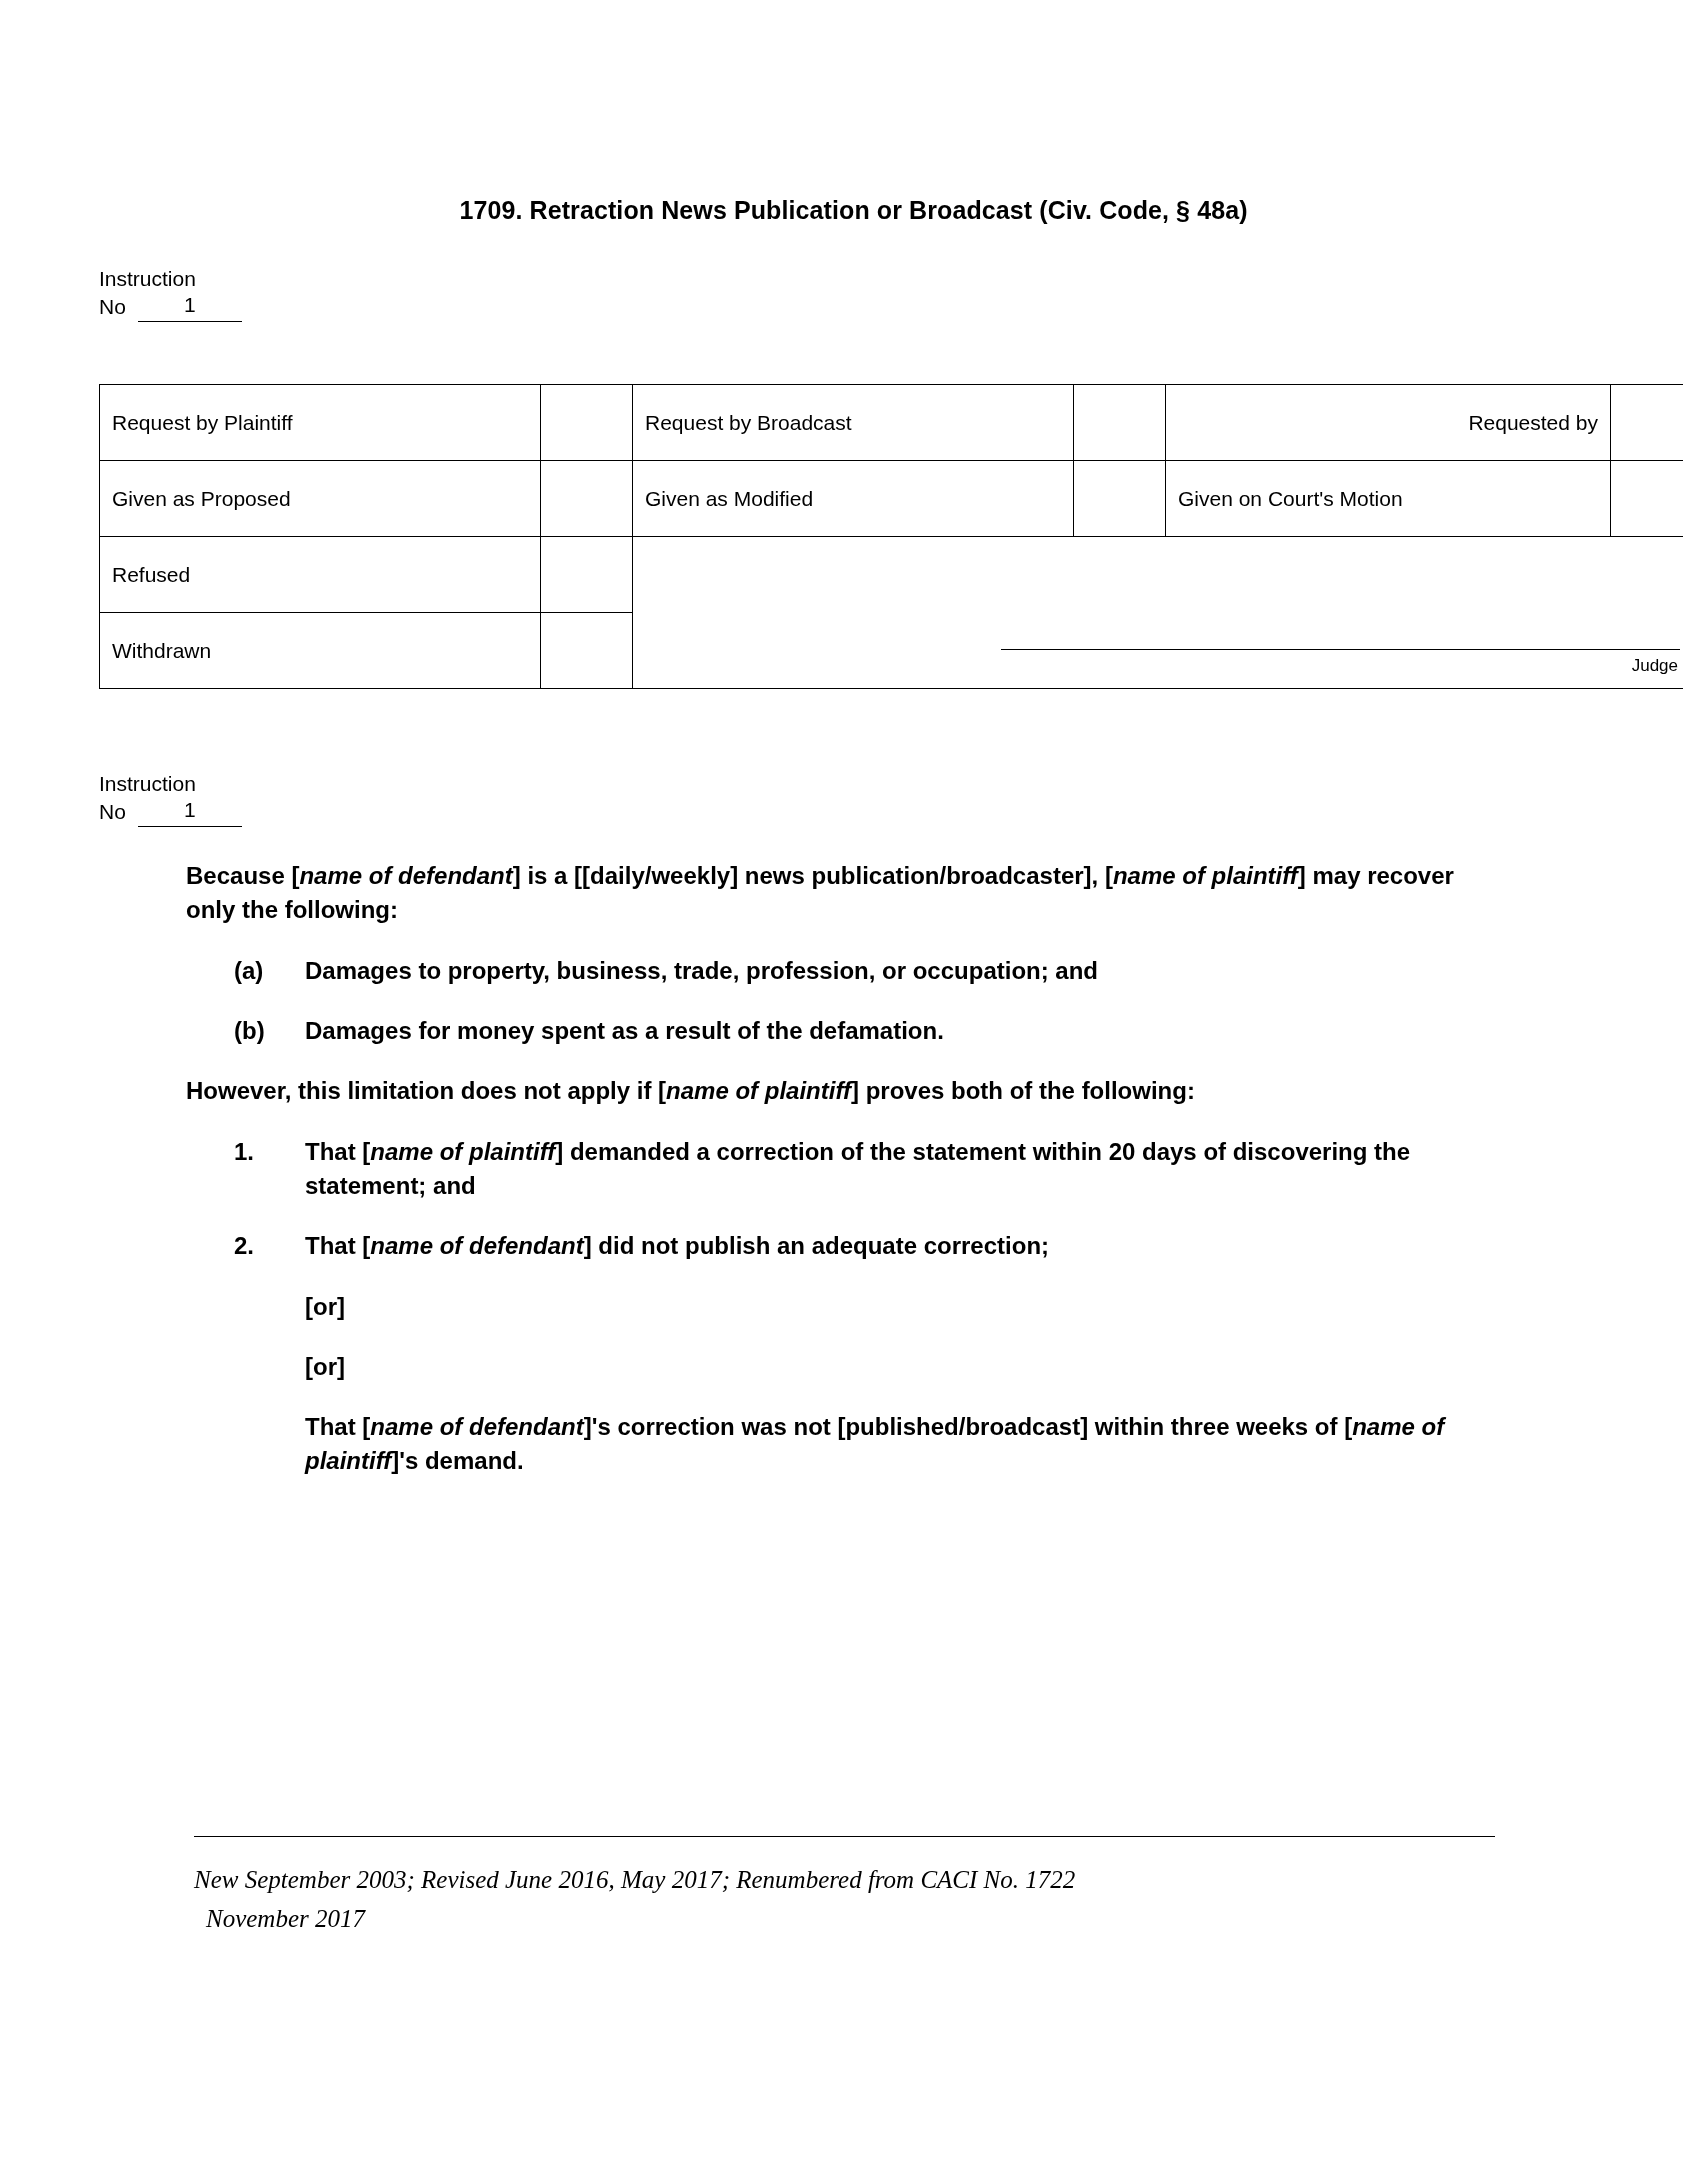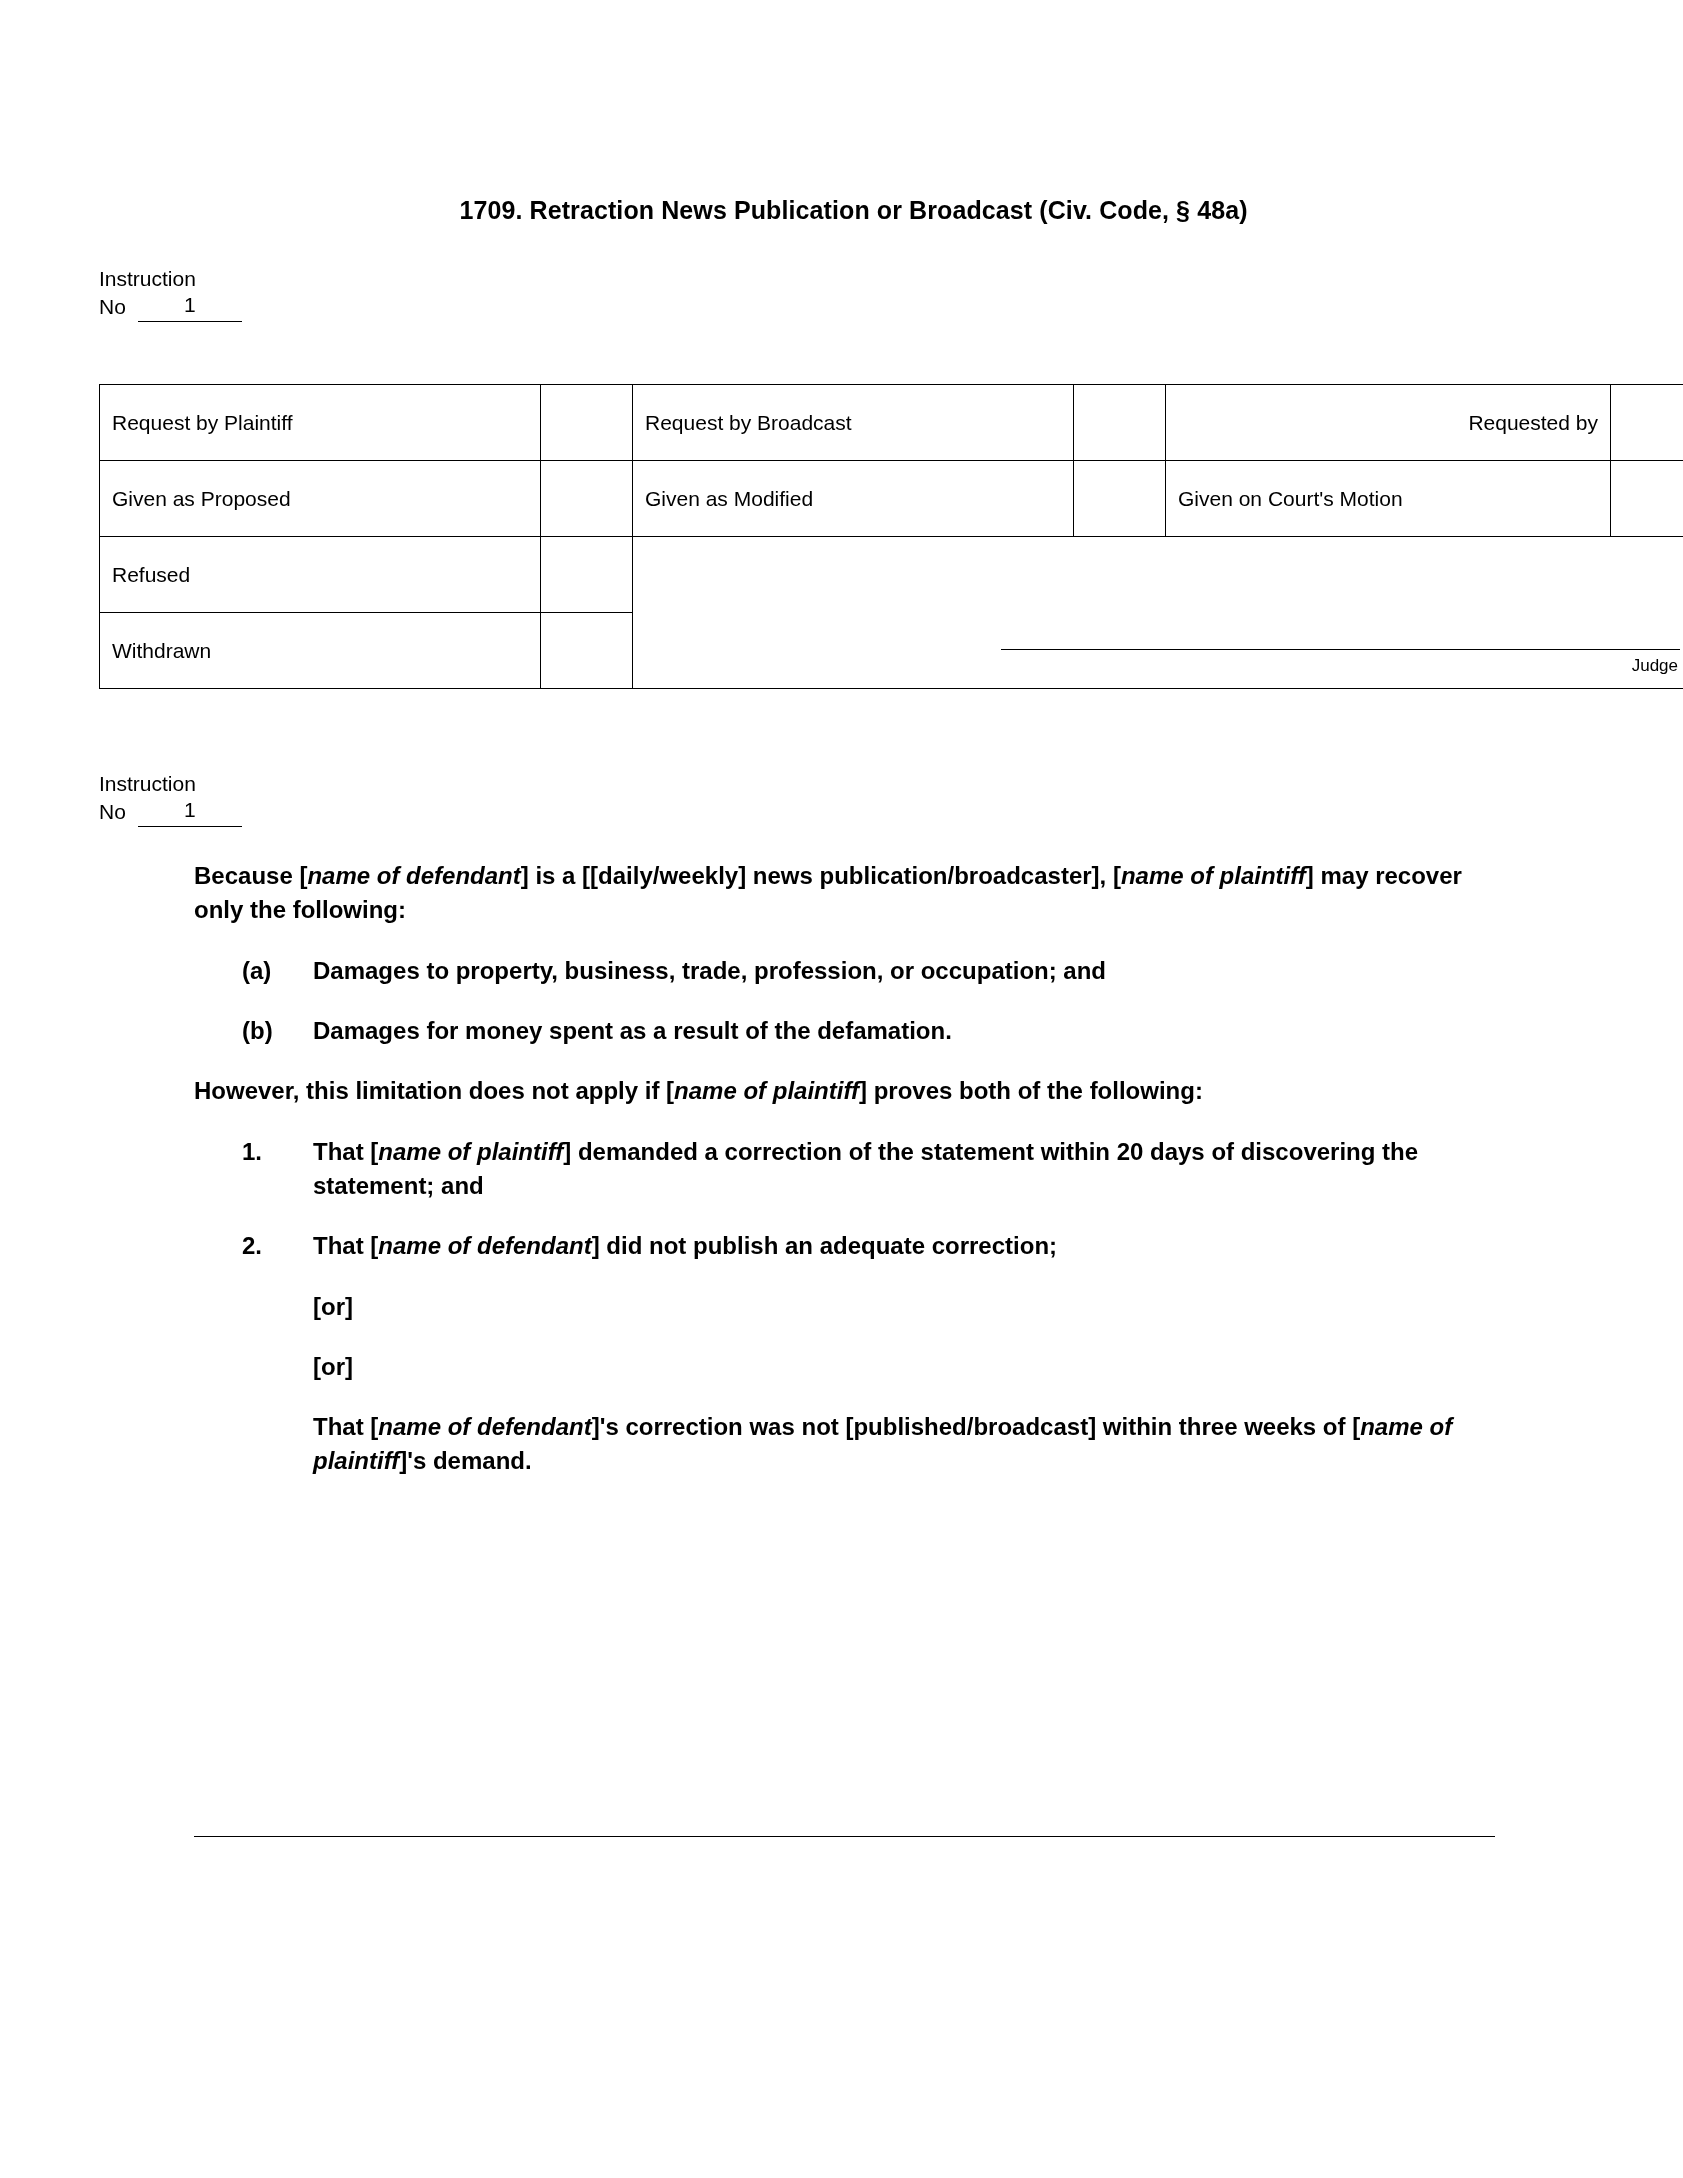--- a/index.html
+++ b/index.html
@@ -100,21 +100,21 @@
   .judge-word {
     position: absolute;
     right: 12px;
     bottom: 4px;
     font-size: 17px;
   }
 
   
   .body-text {
     position: absolute;
-    left: 194px;
+    left: 186px;
     top: 859px;
     width: 1287px;
     font-size: 24px;
     font-weight: bold;
     line-height: 1.43;
   }
   .para {
     margin: 0 0 26px 0;
   }
 
@@ -261,15 +261,19 @@
 
 
     <div class="sub-block">[or]</div>
 
     <div class="sub-block"><span>That [</span><em class="ital">name of defendant</em><span>]'s correction was not [published/broadcast] within three weeks of [</span><em class="ital">name of plaintiff</em><span>]'s demand.</span></div>
 
   </div>
 
   <div class="footer-rule"></div>
 
+  <div class="footer-note">
+    <span>New September 2003; Revised June 2016, May 2017; Renumbered from CACI No. 1722</span>
+    <span class="line2">November 2017</span>
+  </div>
 
 </div>
 
 
 </body></html>

